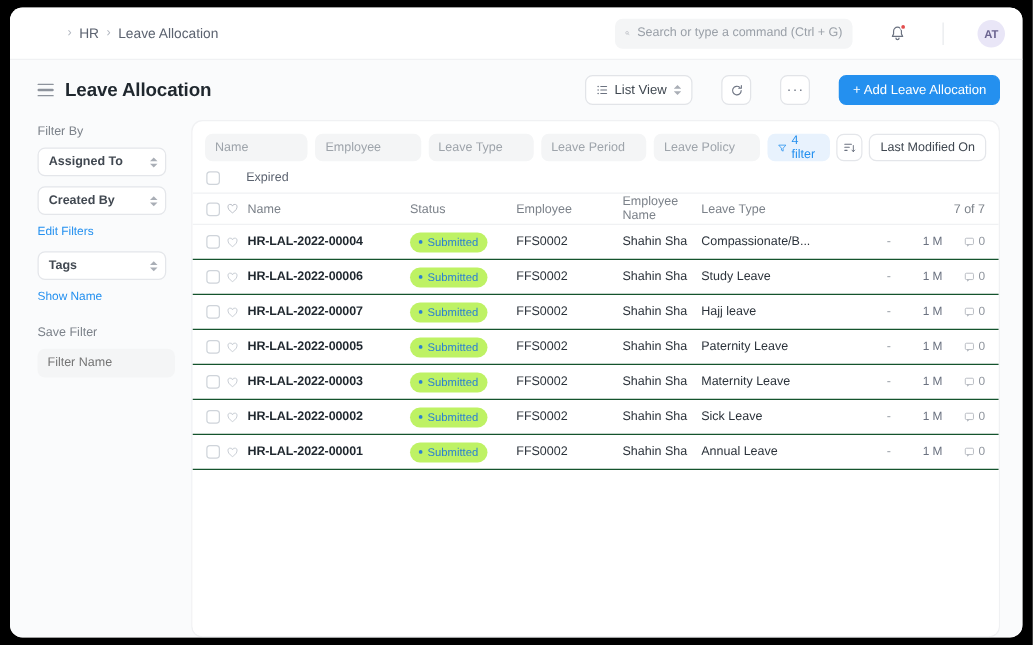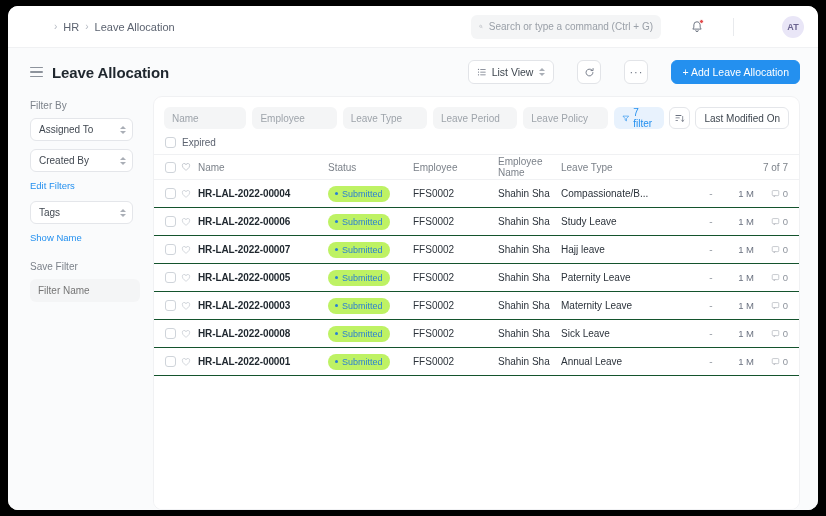--- a/index.html
+++ b/index.html
@@ -56,21 +56,20 @@
     width: 5px; height: 5px; border-radius: 50%;
     background: #e24c4c; border: 1px solid #fff;
   }
   .divider-v { width: 1px; height: 18px; background: #e8eaed; }
   .avatar {
     width: 22px; height: 22px; border-radius: 50%;
     background: #e9e6f7; color: #6b6490;
     font-size: 9px; font-weight: bold;
     display: flex; align-items: center; justify-content: center;
     cursor: pointer;
-    margin-left: 21px;
   }
 
   
   .page-body {
     flex: 1;
     background: #fafbfc;
     display: flex;
     flex-direction: column;
     overflow: hidden;
   }
@@ -106,21 +105,21 @@
     padding: 6px 0 0 22px;
   }
   .side-label { font-size: 10px; color: #7c828a; margin-bottom: 7px; }
   .side-select {
     position: relative;
     height: 23px; width: 103px;
     background: #fff; border: 1px solid #e4e6ea; border-radius: 6px;
     display: flex; align-items: center;
     padding: 0 18px 0 8px;
     font-size: 10px; color: #414851;
-    margin-bottom: 8px; cursor: pointer;
+    margin-bottom: 8px; cursor: pointer; font-weight: bold;
   }
   .side-select .carets {
     position: absolute; right: 6px; top: 50%; transform: translateY(-50%);
     display: flex; flex-direction: column; gap: 2px;
   }
   .caret-up, .caret-dn {
     width: 0; height: 0; border-left: 3px solid transparent; border-right: 3px solid transparent;
   }
   .caret-up { border-bottom: 3.5px solid #a9aeb6; }
   .caret-dn { border-top: 3.5px solid #a9aeb6; }
@@ -165,21 +164,21 @@
   .btn-sq {
     width: 24px; height: 22px; border: 1px solid #e4e6ea; border-radius: 6px;
     background: #fff; display: flex; align-items: center; justify-content: center; cursor: pointer;
   }
   .btn-lastmod {
     height: 22px; border: 1px solid #e4e6ea; border-radius: 6px; background: #fff;
     font-size: 10px; color: #3f4750; display: flex; align-items: center;
     padding: 0 8px; cursor: pointer; white-space: nowrap;
   }
   .expired-row {
-    display: flex; align-items: center; gap: 6px;
+    display: flex; align-items: center; gap: 21px;
     padding: 8px 10px 6px 11px;
   }
   .cbx {
     width: 11px; height: 11px; border: 1px solid #cfd4da; border-radius: 3px;
     background: #fff; flex-shrink: 0; cursor: pointer;
   }
   .expired-label { font-size: 10px; color: #5c6370; }
 
   
   .tbl { display: flex; flex-direction: column; }
@@ -335,21 +334,21 @@
           <input class="f-input f-std" placeholder="Employee" style="">
           <input class="f-input f-std" placeholder="Leave Type" style="">
           <input class="f-input f-std" placeholder="Leave Period" style="">
           <input class="f-input f-std" placeholder="Leave Policy" style="">
 
           <div class="filter-bar-right">
             <div class="chip-filter">
               <svg class="icon-svg" width="9" height="9" viewBox="0 0 16 16">
                 <path d="M2 3h12l-4.6 5.2V13l-2.8-1.6V8.2z" fill="none" stroke="#2490ef" stroke-width="1.3" stroke-linejoin="round"></path>
               </svg>
-              <span>7 filter</span>
+              <span>4 filter</span>
             </div>
             <div class="btn-sq">
               <svg class="icon-svg" width="11" height="11" viewBox="0 0 16 16">
                 <rect x="2" y="3" width="9" height="1.2" rx="0.6" fill="#6b7280"></rect>
                 <rect x="2" y="6.5" width="6.5" height="1.2" rx="0.6" fill="#6b7280"></rect>
                 <rect x="2" y="10" width="4" height="1.2" rx="0.6" fill="#6b7280"></rect>
                 <path d="M12.6 5v7m0 0l-1.6-1.7m1.6 1.7l1.6-1.7" fill="none" stroke="#6b7280" stroke-width="1.1" stroke-linecap="round" stroke-linejoin="round"></path>
               </svg>
             </div>
             <div class="btn-lastmod">Last Modified On</div>
@@ -501,21 +500,21 @@
               </div>
               <div class="tbl-row">
                 <span class="c-chk">
                   <span class="cbx"></span>
                 </span>
                 <span class="c-heart">
                   <svg class="icon-svg" width="10" height="10" viewBox="0 0 16 16">
                     <path d="M8 13.2S2.2 9.7 2.2 6A2.9 2.9 0 0 1 8 4.6 2.9 2.9 0 0 1 13.8 6c0 3.7-5.8 7.2-5.8 7.2z" fill="none" stroke="#c3c8d0" stroke-width="1.15" stroke-linejoin="round"></path>
                   </svg>
                 </span>
-                <span class="c-name"><span class="row-name">HR-LAL-2022-00008</span></span>
+                <span class="c-name"><span class="row-name">HR-LAL-2022-00002</span></span>
                 <span class="c-status"><span class="badge"><span class="badge-dot"></span>Submitted</span></span>
                 <span class="c-emp">FFS0002</span>
                 <span class="c-empname">Shahin Sha</span>
                 <span class="c-type">Sick Leave</span>
                 <span class="c-dash">-</span>
                 <span class="c-mod">1 M</span>
                 <span class="c-cmt">
                   <svg class="icon-svg" width="9" height="9" viewBox="0 0 16 16">
                     <rect x="2.2" y="2.8" width="11.6" height="9" rx="1.6" fill="none" stroke="#a9aeb6" stroke-width="1.15"></rect>
                     <path d="M5.4 11.8v2.2l2.4-2.2" fill="none" stroke="#a9aeb6" stroke-width="1.15" stroke-linejoin="round"></path>

